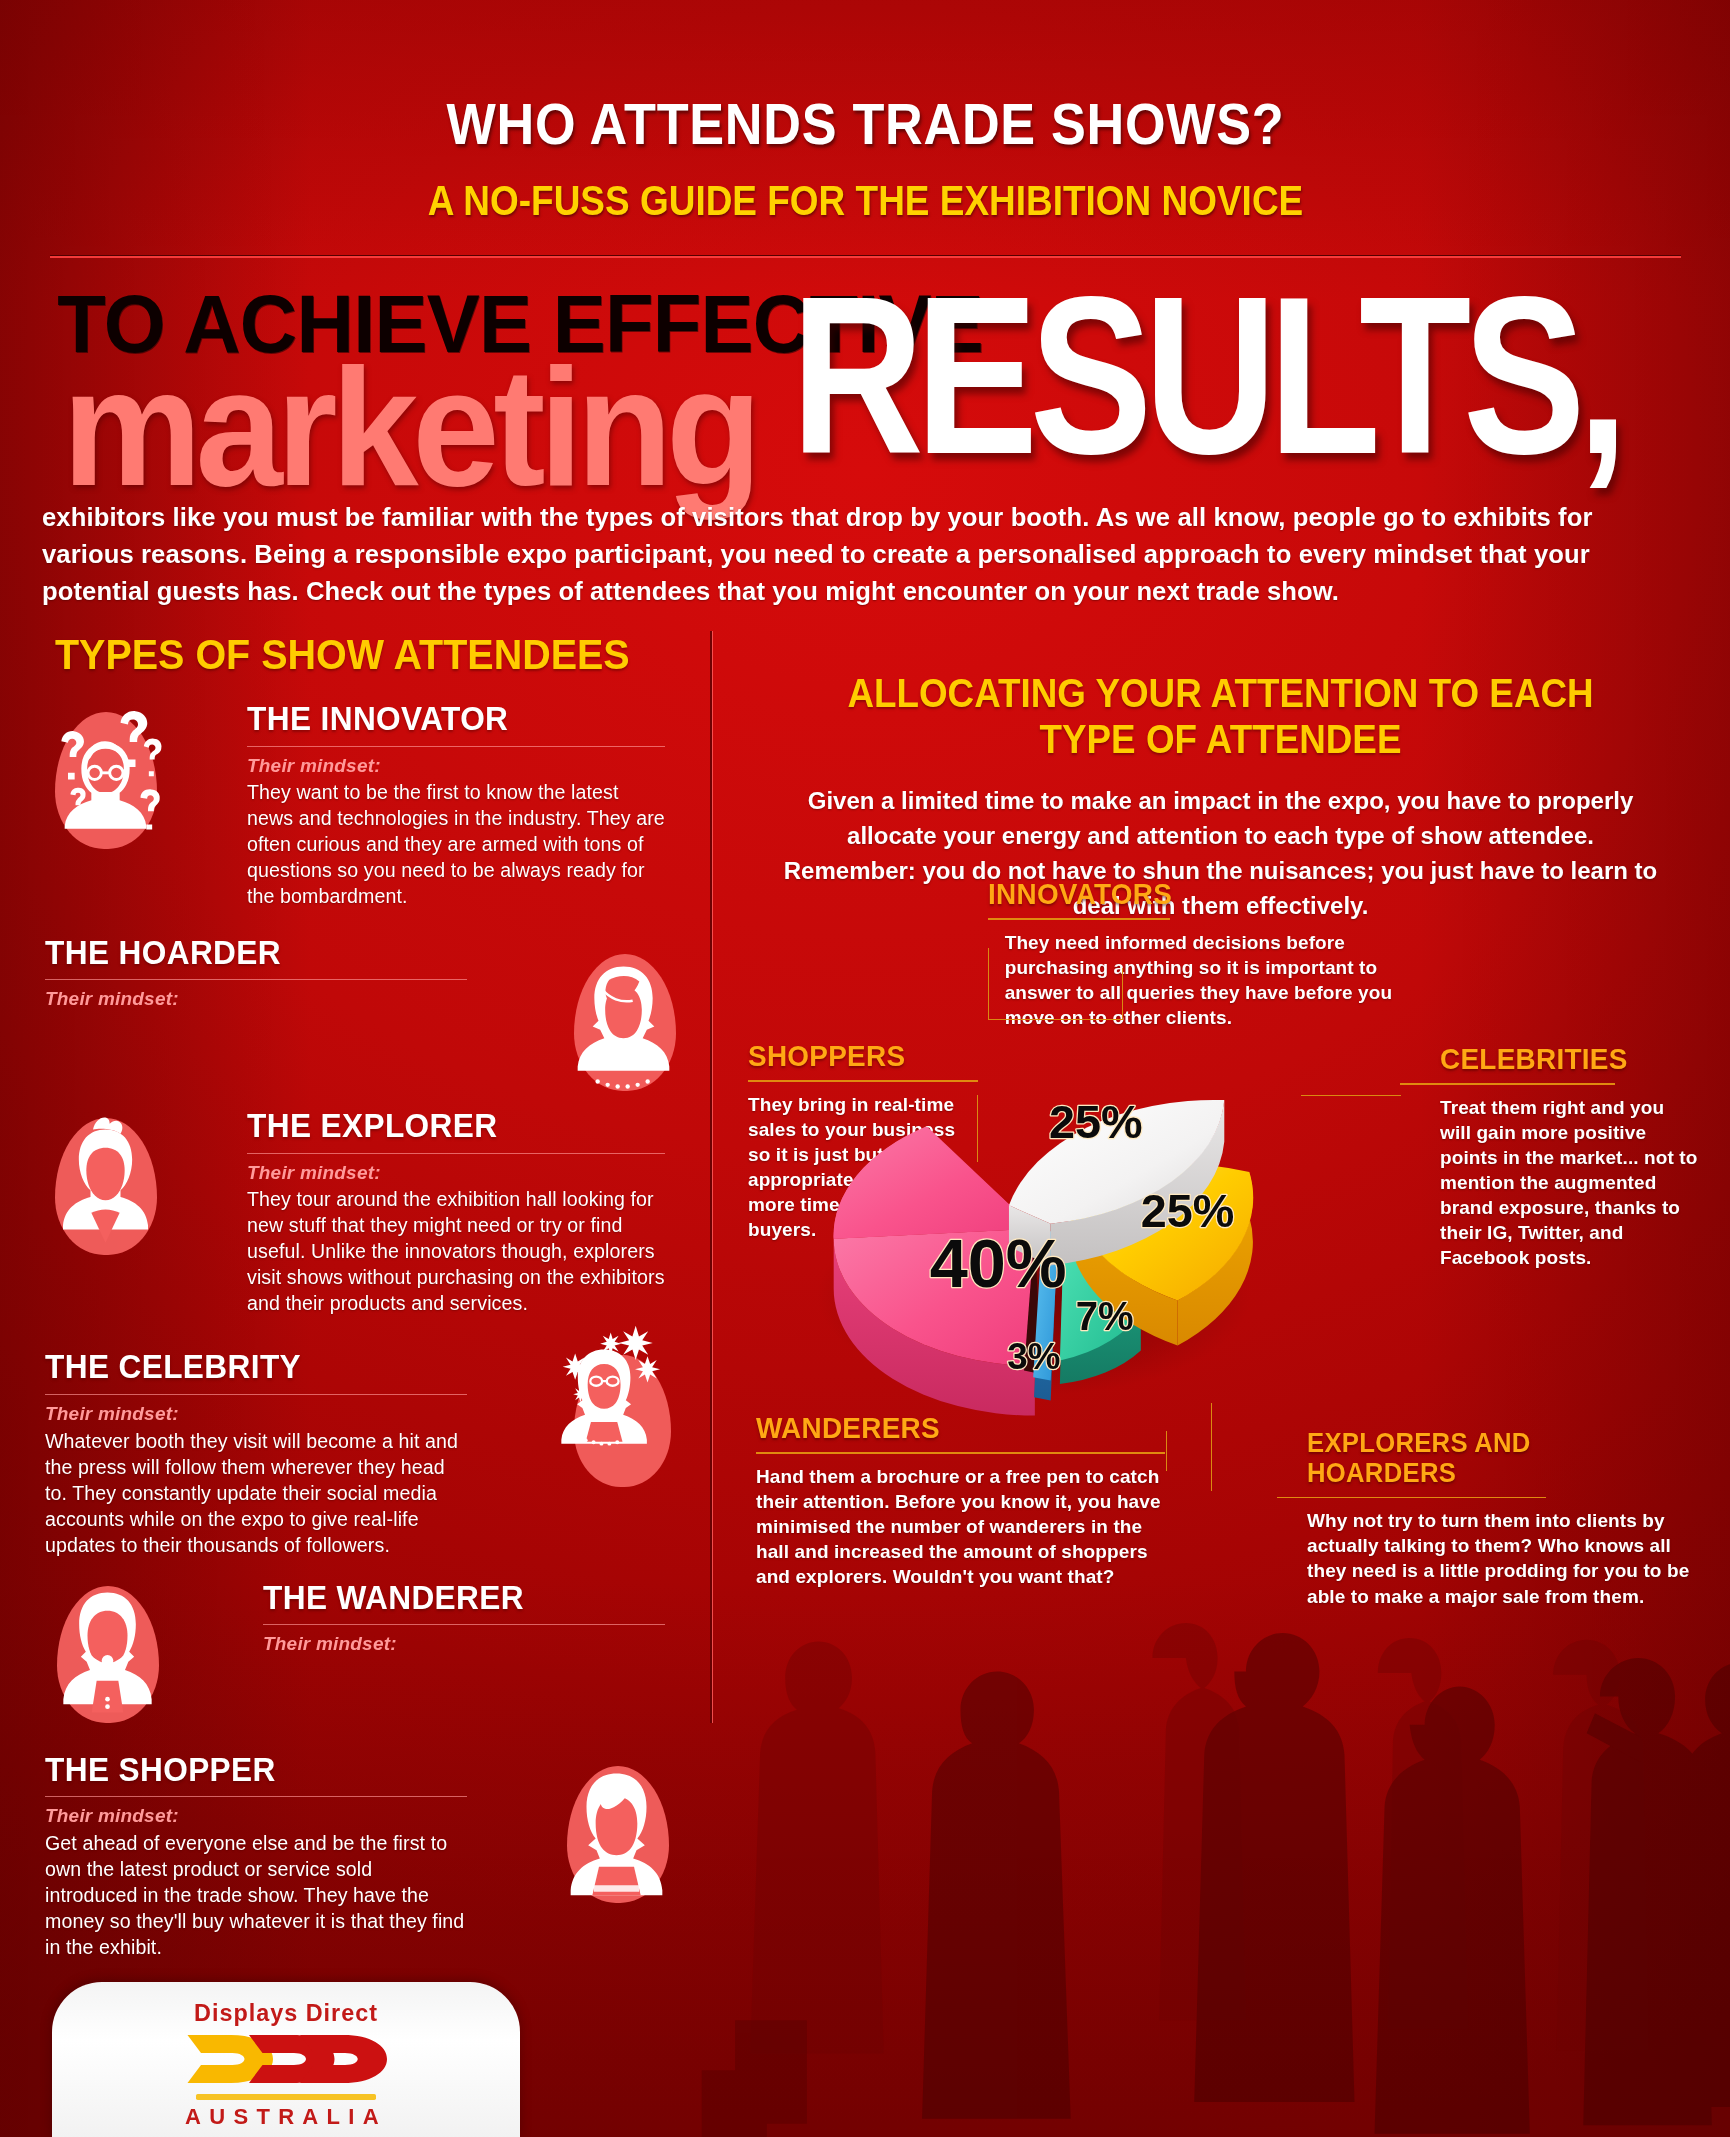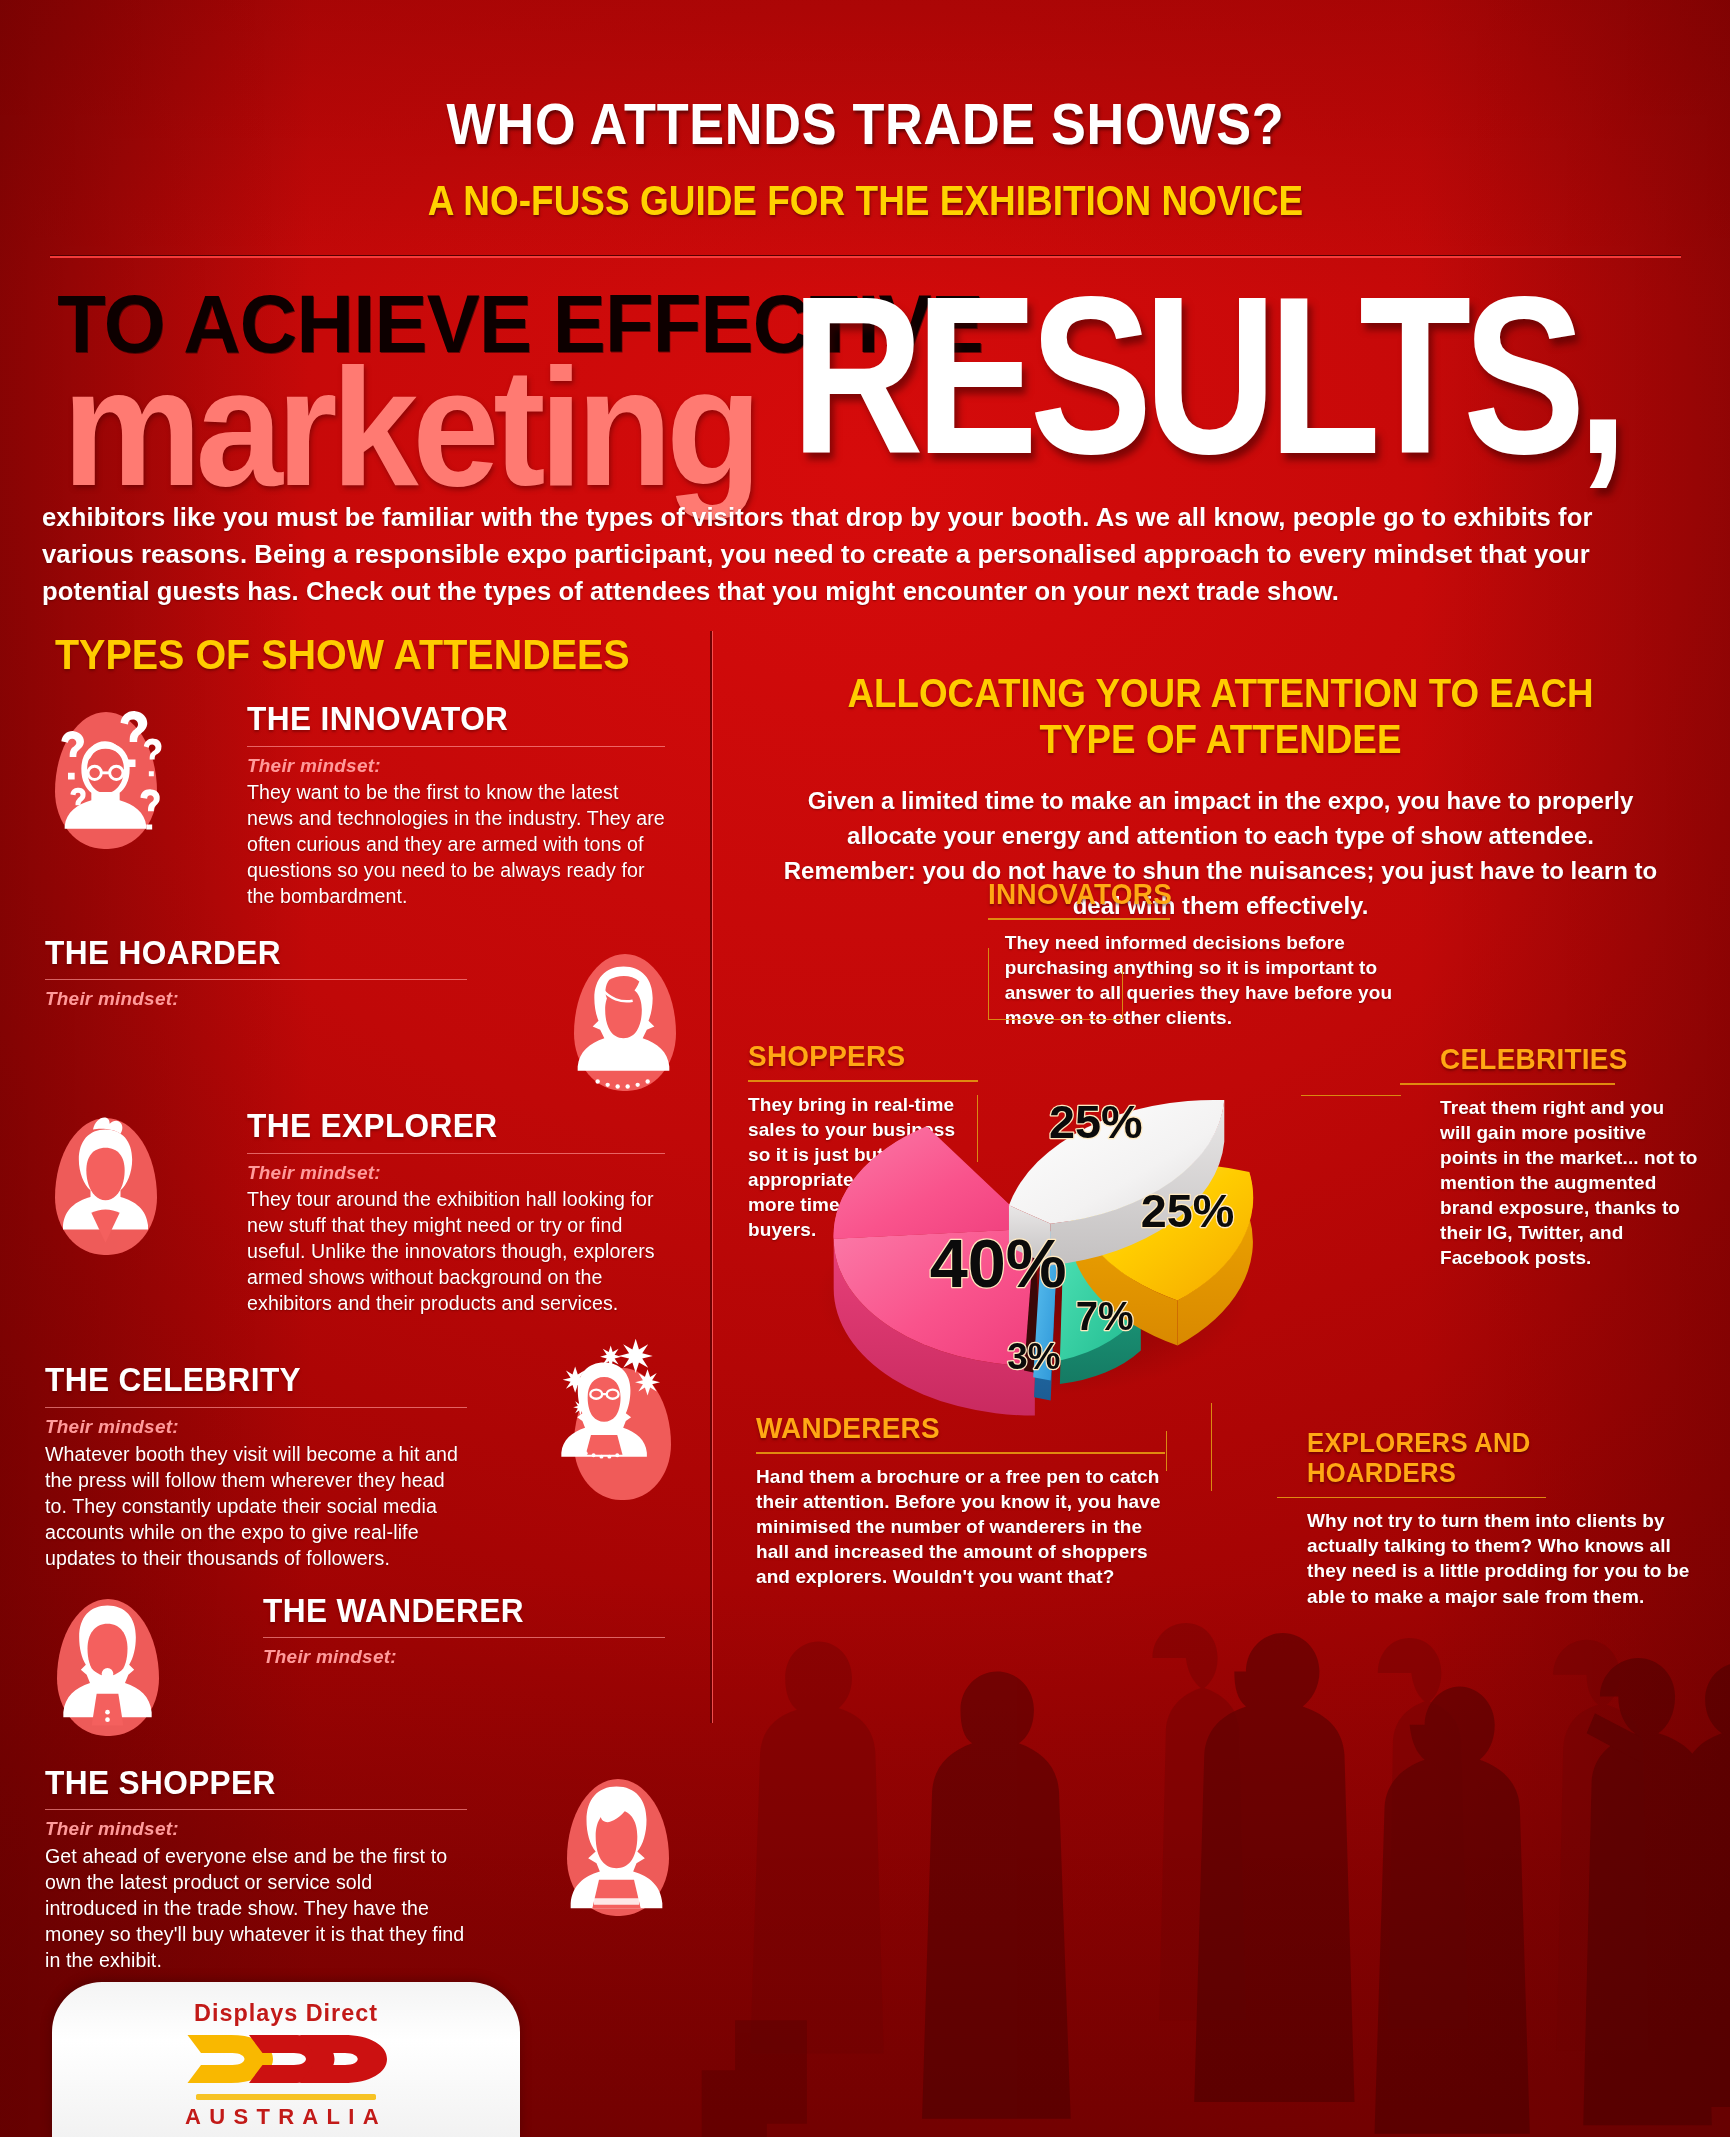--- a/index.html
+++ b/index.html
@@ -288,25 +288,25 @@
         </g>
         <g fill="#ffffff">
           <path d="M60 22c2-10 10-16 16-14 3 1 4 4 4 7 4-4 10-5 13-1 3 3 3 9 0 13-8-6-24-7-33-5z"></path>
         </g>
       </svg>
     </div>
     <div class="txt-right">
       <div class="b-head">THE EXPLORER</div>
       <div class="b-rule"></div>
       <div class="b-mind">Their mindset:</div>
-      <div class="b-body">They tour around the exhibition hall looking for new stuff that they might need or try or find useful. Unlike the innovators though, explorers armed shows without background on the exhibitors and their products and services.</div>
-    </div>
-  </div>
-
-  <div class="block" style="margin-top:44px; min-height:167px;">
+      <div class="b-body">They tour around the exhibition hall looking for new stuff that they might need or try or find useful. Unlike the innovators though, explorers visit shows without purchasing on the exhibitors and their products and services.</div>
+    </div>
+  </div>
+
+  <div class="block" style="margin-top:31px; min-height:167px;">
     <div class="av" style="right:5px; top:-32px; width:159px; height:192px;">
       <div class="blob" style="left:37px; top:40px; width:97px; height:132px;"></div>
       <svg viewBox="0 0 190 230">
         <g fill="#ffffff">
           <path d="M102 52c-24 0-40 16-40 42 0 14 3 27 7 35l-8 6 8 6 4 10c-20 7-34 18-36 38v6h130v-6c-2-20-16-31-36-38l4-10 8-6-8-6c4-8 7-21 7-35 0-26-16-42-40-42z"></path>
         </g>
         <g fill="#f4605e">
           <path d="M102 74c-16 0-25 12-25 31 0 12 3 23 8 29 4 5 10 8 17 8s13-3 17-8c5-6 8-17 8-29 0-19-9-31-25-31z"></path>
           <path d="M82 162h40l8 30H74z"></path>
         </g>

